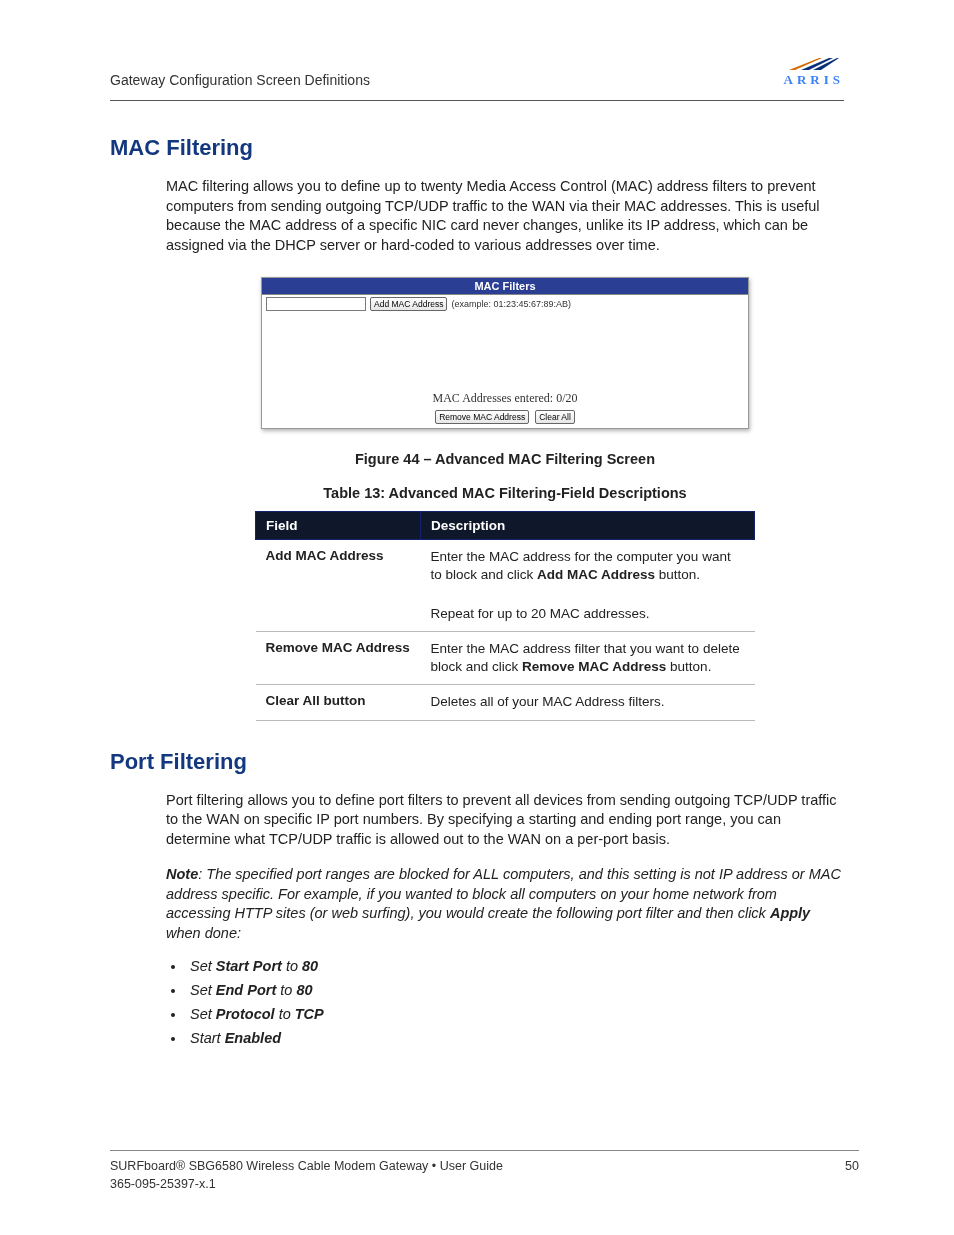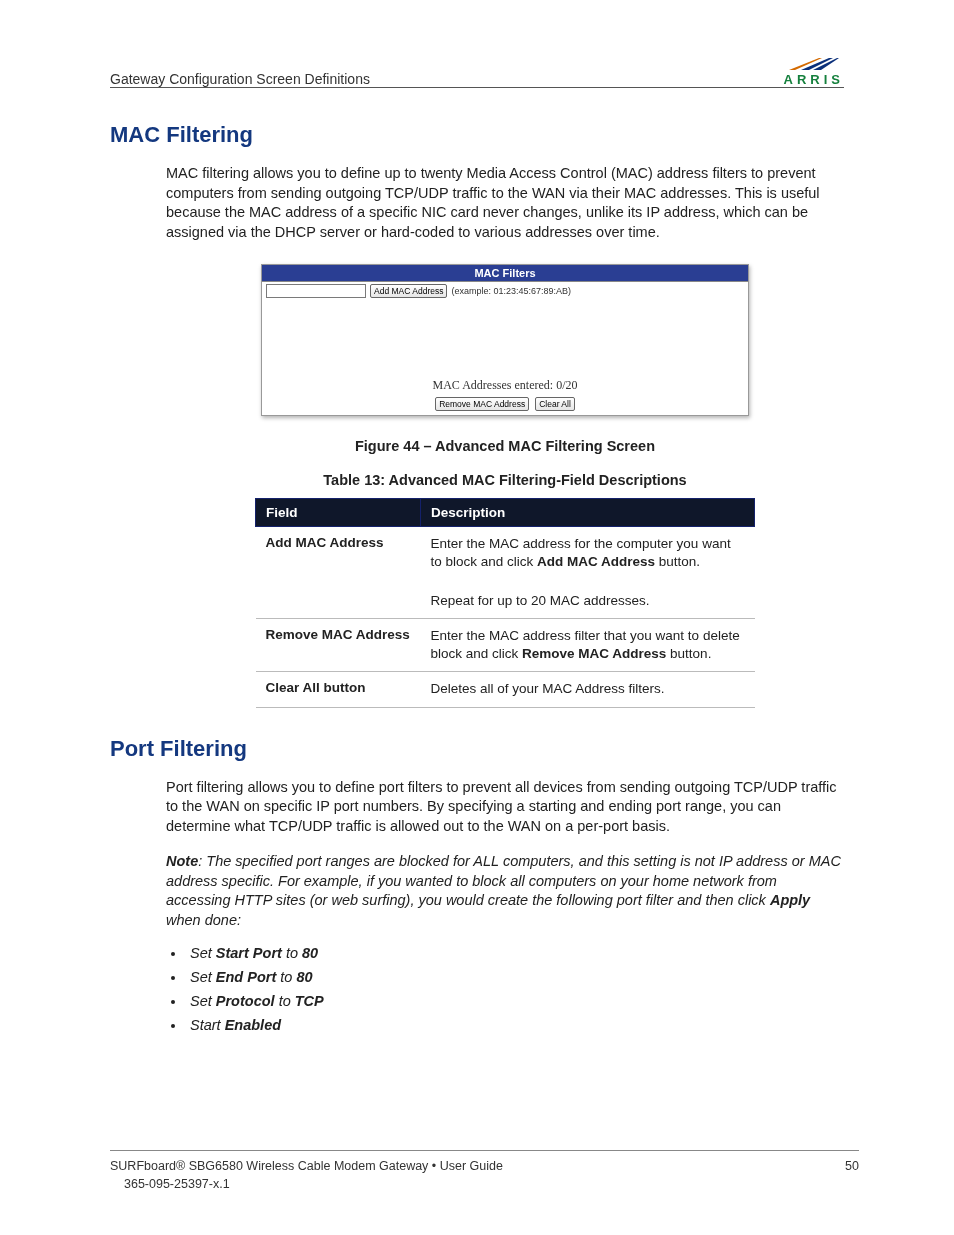--- a/index.html
+++ b/index.html
@@ -13,43 +13,43 @@
     position: relative;
   }
   .page {
     padding: 58px 110px 0 110px;
   }
   .header-bar {
     display: flex;
     justify-content: space-between;
     align-items: flex-end;
     border-bottom: 1px solid #555;
-    padding-bottom: 0;
+    padding-bottom: 12px;
     margin-bottom: 34px;
   }
   .header-title {
     font-size: 14px;
     color: #333;
   }
   .logo-wrap {
     display: flex;
     flex-direction: column;
     align-items: center;
   }
   .logo-bars {
     width: 50px;
     height: 12px;
     margin-bottom: 2px;
   }
   .logo-text {
-    font-family: Liberation Sans, sans-serif;
+    font-family: Liberation Serif, serif;
     font-weight: bold;
     letter-spacing: 4px;
     font-size: 13px;
-    color: #15803d;
+    color: #3b82f6;
   }
   h2.section-heading {
     color: #14387f;
     font-weight: bold;
     font-size: 22px;
     margin-bottom: 16px;
   }
   .body-indent {
     margin-left: 56px;
     margin-right: 0;
@@ -181,21 +181,21 @@
     bottom: 44px;
     border-top: 1px solid #888;
     padding-top: 8px;
     font-size: 12.5px;
     color: #333;
   }
   .footer-row {
     display: flex;
     justify-content: space-between;
   }
-  .footer-line2 { margin-top: 4px; margin-left: 14px; }
+  .footer-line2 { margin-top: 4px; }
 </style>
 </head>
 <body>
 
 <div class="page">
   <div class="header-bar">
     <div class="header-title">Gateway Configuration Screen Definitions</div>
     <div class="logo-wrap">
       <svg class="logo-bars" viewBox="0 0 50 12">
         <polygon points="0,12 30,0 33,0 6,12" fill="#d46a00"></polygon>

